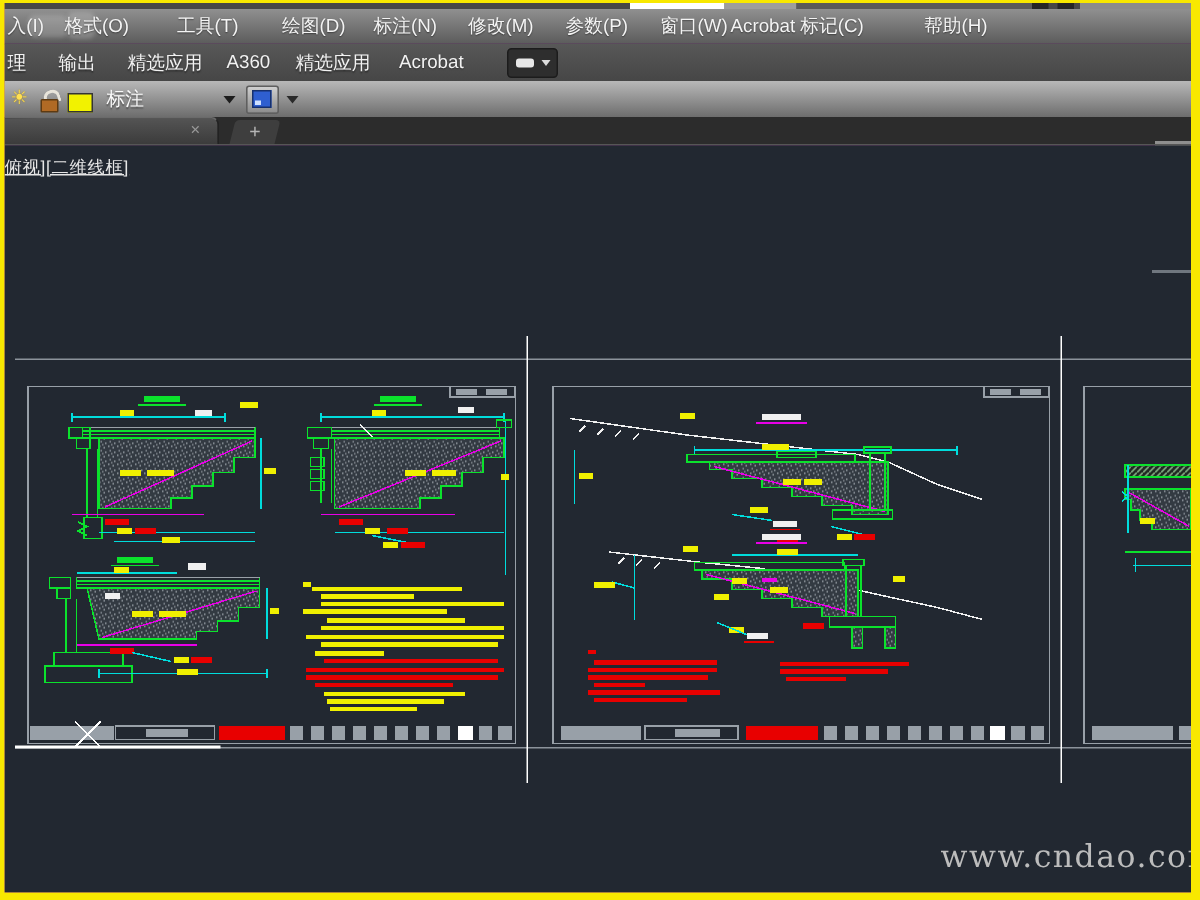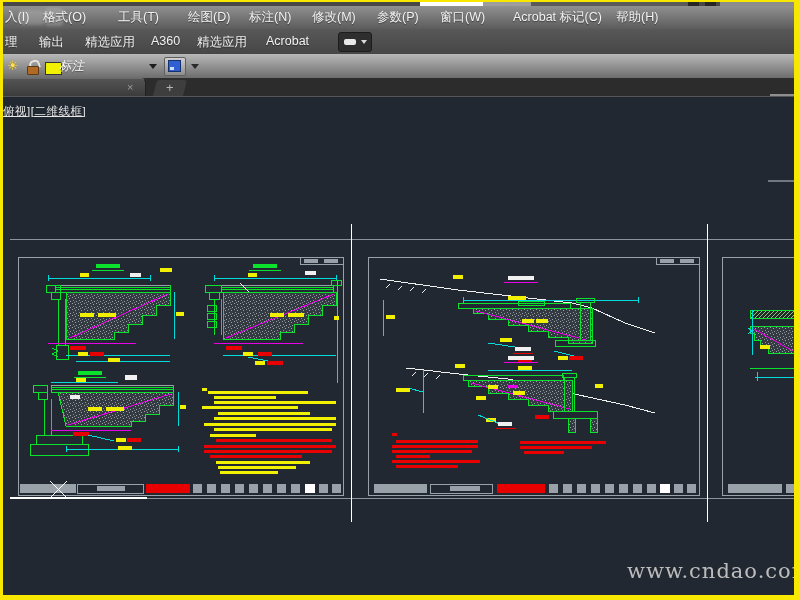--- a/index.html
+++ b/index.html
@@ -37,21 +37,21 @@
              font-size:21px;color:#bcbcbc;letter-spacing:1px;}
   
   .caret{width:0;height:0;border-left:4px solid transparent;border-right:4px solid transparent;
          border-top:5px solid #1d1d1d;}
   .sun{left:4px;top:4px;font-family:"DejaVu Sans",sans-serif;font-size:13px;color:#ffe052;
        text-shadow:0 0 1px #a98000;}
   .lockbody{left:24px;top:12px;width:10px;height:7px;background:#b06a25;border:1px solid #5d3a12;border-radius:1px;}
   .lockarc{left:26px;top:6px;width:7px;height:7px;border:2px solid #e8e4da;border-bottom:none;
            border-radius:5px 5px 0 0;transform:rotate(-18deg);}
   .swatch{left:42px;top:8px;width:15px;height:11px;background:#f2f200;border:1px solid #343434;}
-  .layername{left:56px;top:4px;font-size:12.5px;color:#fafafa;text-shadow:0 1px 1px rgba(0,0,0,.4);font-style:italic;}
+  .layername{left:68px;top:4px;font-size:12.5px;color:#fafafa;text-shadow:0 1px 1px rgba(0,0,0,.4);}
   .monbtn{left:161px;top:3px;width:20px;height:17px;background:linear-gradient(#cfcfcf,#8d8d8d);
           border:1px solid #5f5f5f;border-radius:2px;}
   .monicon{position:absolute;left:3px;top:2px;width:11px;height:10px;background:#2f5fd0;
            border:1px solid #16306e;}
   .monicon::after{content:"";position:absolute;left:1px;bottom:1px;width:4px;height:3px;background:#cfe0ff;}
   .flybtn{left:335px;top:3px;width:32px;height:18px;background:#2e2e2e;border:1px solid #1c1c1c;border-radius:3px;}
   .flyglyph{position:absolute;left:5px;top:6px;width:12px;height:6px;background:#e8e8e8;border-radius:2px;}
   .flycaret{position:absolute;right:4px;top:7px;border-left:3.5px solid transparent;
             border-right:3.5px solid transparent;border-top:4px solid #dcdcdc;width:0;height:0;}
   .wmblob{background:rgba(235,235,235,.22);filter:blur(1.5px);border-radius:4px;}
@@ -74,21 +74,21 @@
     <span class="mitem" style="left:2px">入(I)</span>
     <div class="abs wmblob" style="left:16px;top:4px;width:26px;height:15px;"></div>
     <div class="abs wmblob" style="left:42px;top:2px;width:18px;height:18px;"></div>
     <span class="mitem" style="left:40px">格式(O)</span>
     <span class="mitem" style="left:115px">工具(T)</span>
     <span class="mitem" style="left:185px">绘图(D)</span>
     <span class="mitem" style="left:246px">标注(N)</span>
     <span class="mitem" style="left:309px">修改(M)</span>
     <span class="mitem" style="left:374px">参数(P)</span>
     <span class="mitem" style="left:437px">窗口(W)</span>
-    <span class="mitem" style="left:510px">Acrobat 标记(C)</span>
+    <span class="mitem" style="left:484px">Acrobat 标记(C)</span>
     <span class="mitem" style="left:613px">帮助(H)</span>
   </div>
 
   <div class="abs" id="toolbar2">
     <span class="titem" style="left:2px">理</span>
     <span class="titem" style="left:36px">输出</span>
     <span class="titem" style="left:82px">精选应用</span>
     <span class="titem" style="left:148px">A360</span>
     <span class="titem" style="left:194px">精选应用</span>
     <span class="titem" style="left:263px">Acrobat</span>

